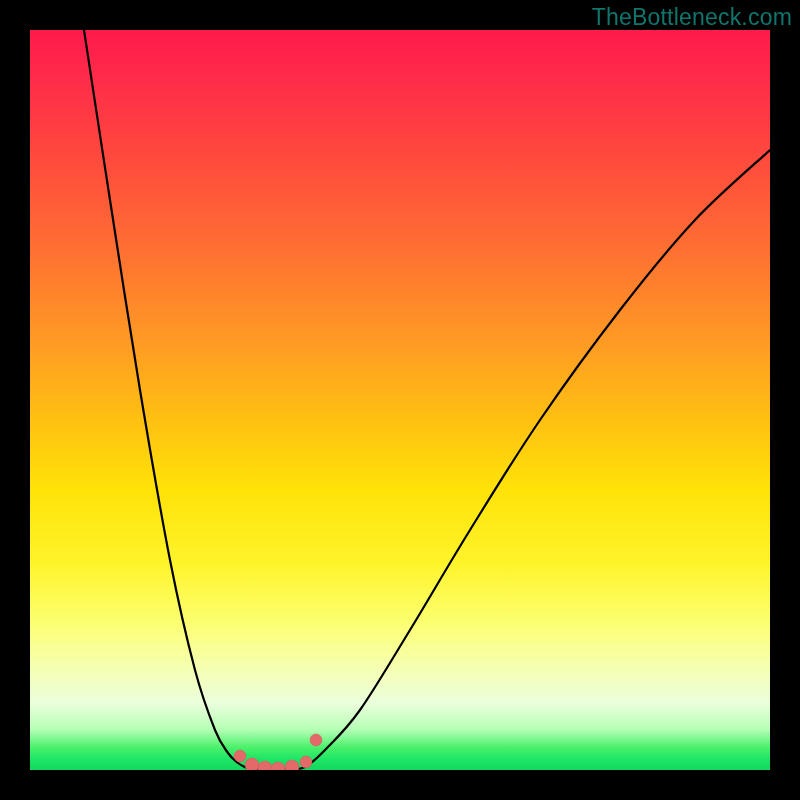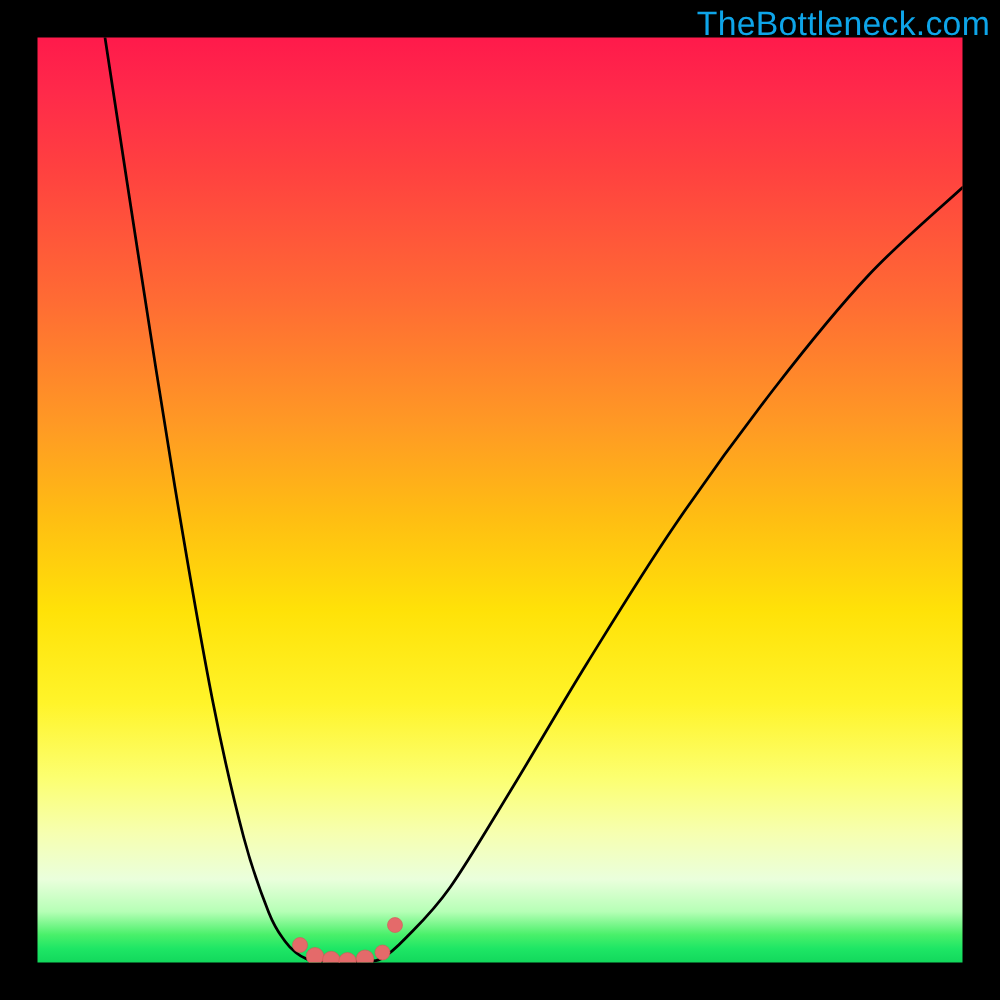--- a/index.html
+++ b/index.html
@@ -32,22 +32,22 @@
       #b6ffb6 94.5%,
       #49f06a 97%,
       #1ee665 98.5%,
       #12d85c 100%
     );
   }
   .watermark {
     position: absolute;
     top: 4px;
     right: 8px;
-    color: #0ea5e9;
-    font-size: 27px;
+    color: #0f766e;
+    font-size: 23px;
     letter-spacing: 0.2px;
     z-index: 10;
   }
   svg.curves {
     position: absolute;
     left: 30px;
     top: 30px;
     width: 740px;
     height: 740px;
     pointer-events: none;

